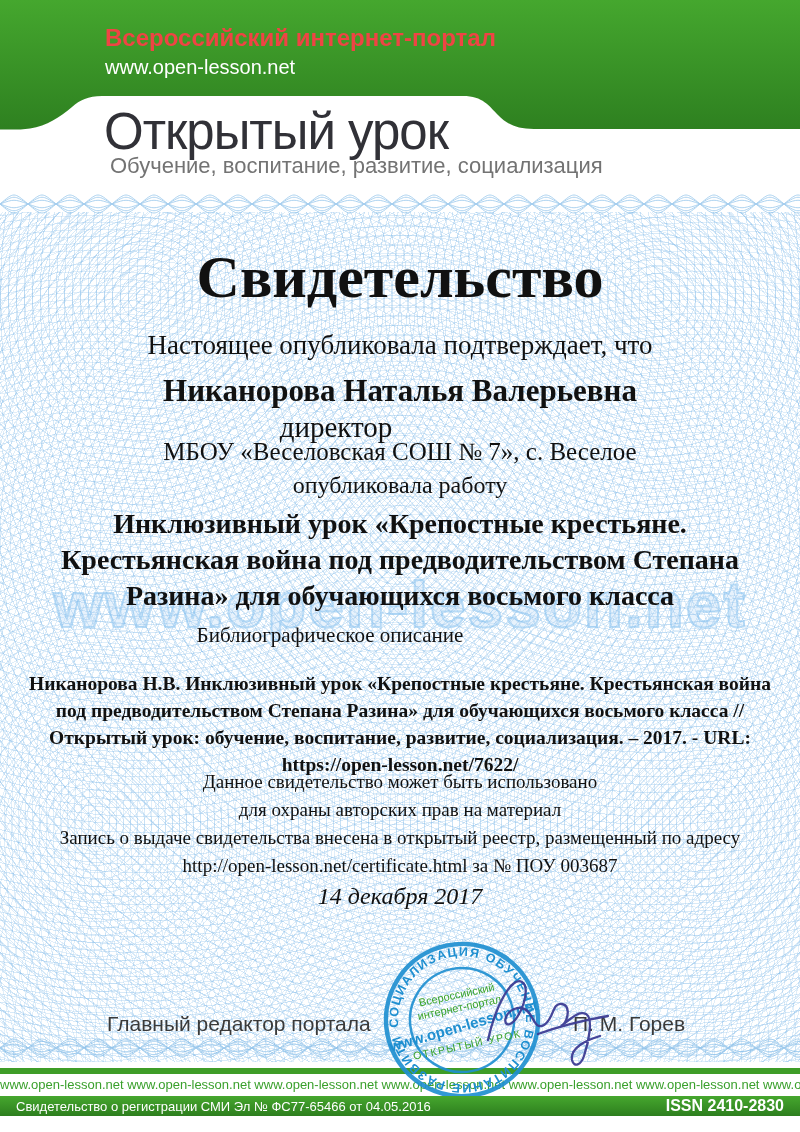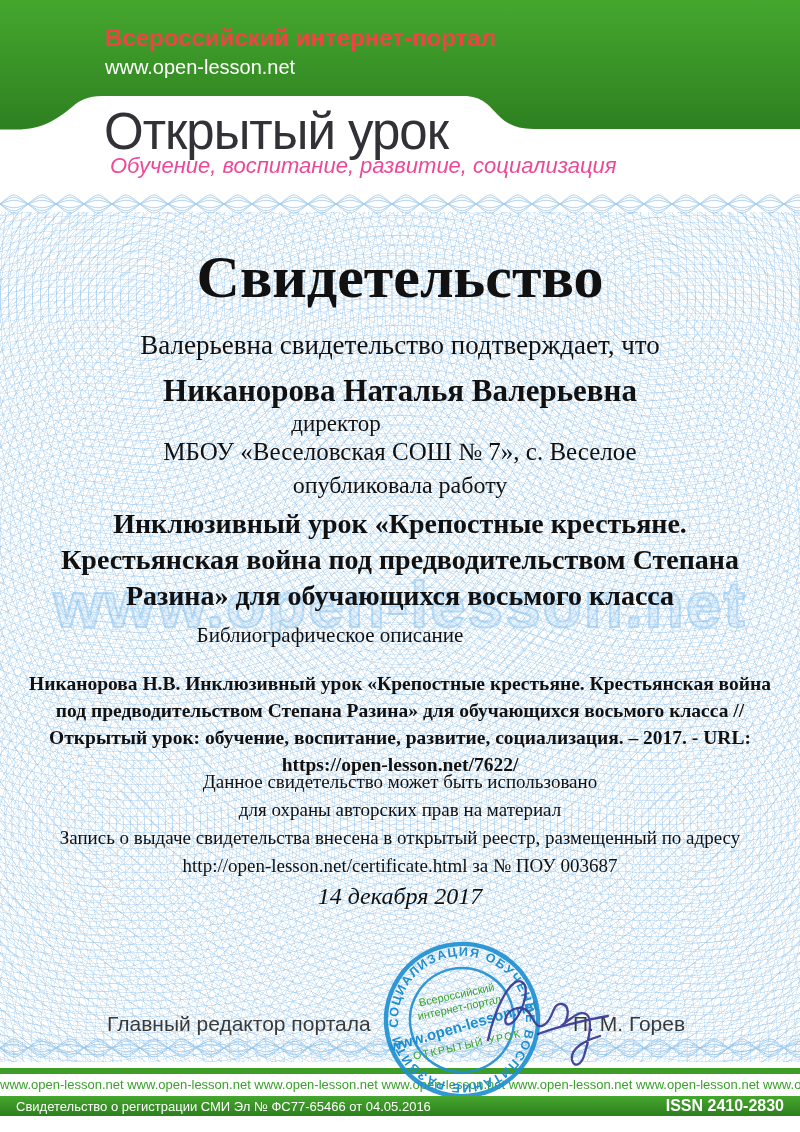--- a/index.html
+++ b/index.html
@@ -21,29 +21,29 @@
     -webkit-text-stroke:2px rgba(140,196,240,.55);}
   .band{position:absolute;left:0;z-index:0;}
   .band-top{top:191px;}
   .band-bottom{top:1035px;}
 
   
   .header-shape{position:absolute;left:0;top:0;z-index:2;}
   .portal-line{position:absolute;left:105px;top:24px;z-index:3;color:#ef4444;font-weight:bold;font-size:24px;}
   .portal-site{position:absolute;left:105px;top:56px;z-index:3;color:#fff;font-size:20px;}
   .brand{position:absolute;left:104px;top:102px;z-index:3;color:#313137;font-size:51px;font-weight:500;letter-spacing:-1px;}
-  .tagline{position:absolute;left:110px;top:153px;z-index:3;color:#ec4899;font-size:22px;font-style:italic;font-weight:500;}
+  .tagline{position:absolute;left:110px;top:153px;z-index:3;color:#737373;font-size:22px;font-weight:500;}
 
   
   .content{position:absolute;left:0;top:0;width:800px;z-index:2;text-align:center;
            font-family:"Liberation Serif",serif;color:#111;}
   .cert-title{position:absolute;left:0;top:243px;width:800px;font-size:60px;font-weight:bold;}
   .cert-intro{position:absolute;left:0;top:330px;width:800px;font-size:27px;}
   .recipient{position:absolute;left:0;top:373px;width:800px;font-size:31px;font-weight:bold;}
-  .position{position:absolute;left:0;top:411px;width:672px;font-size:23px;}
+  .position{position:absolute;left:0;top:411px;width:672px;font-size:29px;}
   .organization{position:absolute;left:0;top:438px;width:800px;font-size:25px;}
   .action{position:absolute;left:0;top:472px;width:800px;font-size:24px;}
   .work-title{position:absolute;left:55px;top:506px;width:690px;font-size:28px;font-weight:bold;line-height:36px;}
   .bib-label{position:absolute;left:0;top:623px;width:660px;font-size:21px;}
   .bibliography{position:absolute;left:24px;top:655px;width:752px;font-size:19.5px;font-weight:bold;line-height:27px;margin-top:15px;}
   .notes{position:absolute;left:0;top:768px;width:800px;font-size:19px;line-height:28px;}
   .cert-date{position:absolute;left:0;top:883px;width:800px;font-size:24px;font-style:italic;}
 
   
   .editor-label{position:absolute;left:107px;top:1012px;z-index:2;font-size:21px;color:#3a3a3a;}
@@ -98,21 +98,21 @@
     <path d="M0,0 H800 V129 H534 C516,129 507,124 498,115 C489,106 483,96 463,96 H102
              C88,96 80,100 72,107 C60,117 47,126 30,128.5 C20,130 8,129.5 0,129.5 Z" fill="url(#hg)"></path>
   </svg>
   <div class="portal-line">Всероссийский интернет-портал</div>
   <div class="portal-site">www.open-lesson.net</div>
   <div class="brand">Открытый урок</div>
   <div class="tagline">Обучение, воспитание, развитие, социализация</div>
 
   <div class="content">
     <div class="cert-title">Свидетельство</div>
-    <div class="cert-intro">Валерьевна свидетельство подтверждает, что</div>
+    <div class="cert-intro">Настоящее опубликовала подтверждает, что</div>
     <div class="recipient">Никанорова Наталья Валерьевна</div>
     <div class="position">директор</div>
     <div class="organization">МБОУ «Веселовская СОШ № 7», с. Веселое</div>
     <div class="action">опубликовала работу</div>
     <div class="work-title">Инклюзивный урок «Крепостные крестьяне. Крестьянская война под предводительством Степана Разина» для обучающихся восьмого класса</div>
     <div class="bib-label">Библиографическое описание</div>
     <div class="bibliography">Никанорова Н.В. Инклюзивный урок «Крепостные крестьяне. Крестьянская война под предводительством Степана Разина» для обучающихся восьмого класса // Открытый урок: обучение, воспитание, развитие, социализация. – 2017. - URL: https://open-lesson.net/7622/</div>
     <div class="notes">
       <div>Данное свидетельство может быть использовано</div>
       <div>для охраны авторских прав на материал</div>

